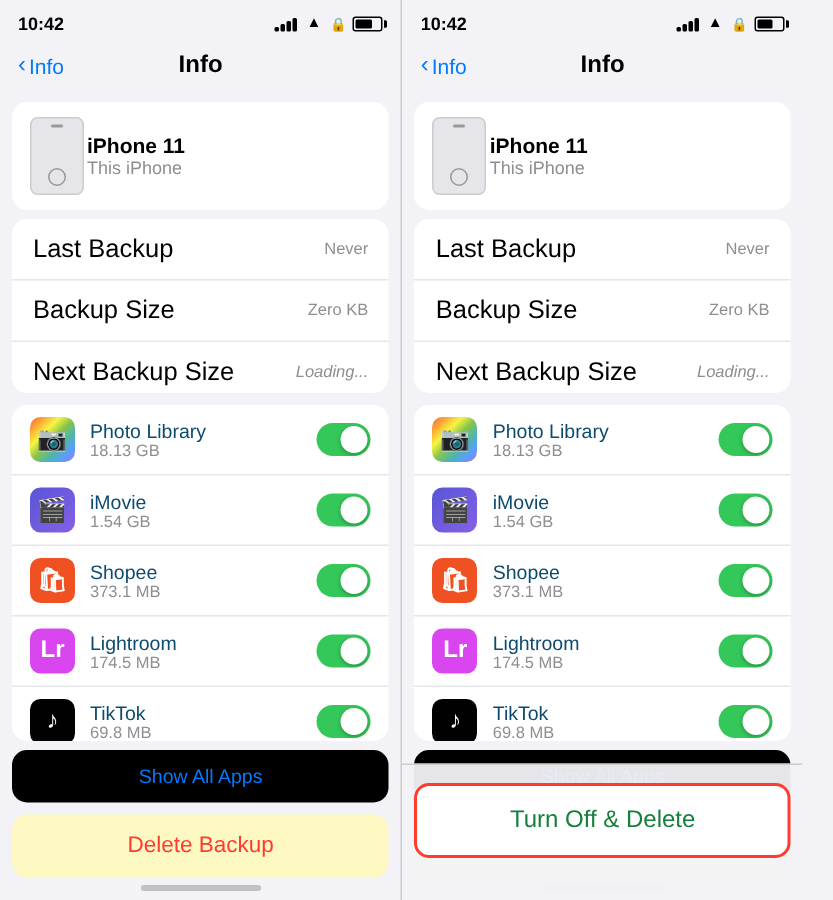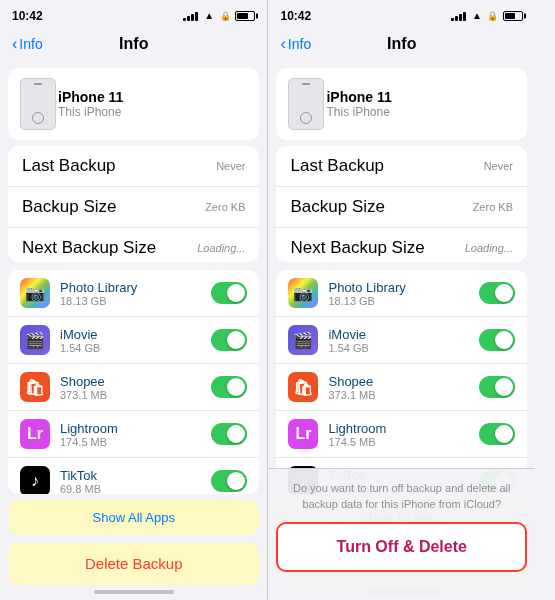--- a/index.html
+++ b/index.html
@@ -237,21 +237,21 @@
       background: #fff;
       border-radius: 50%;
       box-shadow: 0 1px 3px rgba(0,0,0,0.3);
     }
 
     
     .show-all-link {
       padding: 10px 14px;
       font-size: 13px;
       color: #007aff;
-      background: #fef9c3;
+      background: #000000;
       margin: 0 8px 8px;
       border-radius: 10px;
       text-align: center;
     }
 
     
     .delete-button-section {
       background: #fef9c3;
       margin: 0 8px;
       border-radius: 10px;
@@ -291,21 +291,21 @@
       border: 2px solid #ff3b30;
     }
     .action-sheet-btn.cancel {
       border: none;
       border-radius: 10px;
     }
     .action-sheet-btn-text {
       font-size: 16px;
       font-weight: 500;
     }
-    .action-sheet-btn-text.red { color: #be185d; font-weight: bold; }
+    .action-sheet-btn-text.red { color: #15803d; }
     .action-sheet-btn-text.blue { color: #007aff; }
 
     
     .home-indicator {
       height: 16px;
       display: flex;
       align-items: center;
       justify-content: center;
       margin-top: auto;
     }
@@ -542,20 +542,19 @@
 
     <div class="delete-button-section">
       <span class="delete-button">Delete Backup</span>
     </div>
 
     <div class="home-indicator">
       <div class="home-indicator-bar"></div>
     </div>
 
     <div class="action-sheet">
-      <p class="action-sheet-message">Do you want to turn off backup and delete all backup data for this iPhone from iCloud?</p>
       <div class="action-sheet-btn">
         <span class="action-sheet-btn-text red">Turn Off &amp; Delete</span>
       </div>
     </div>
 
   </div>
   </div>
 
 </body></html>

